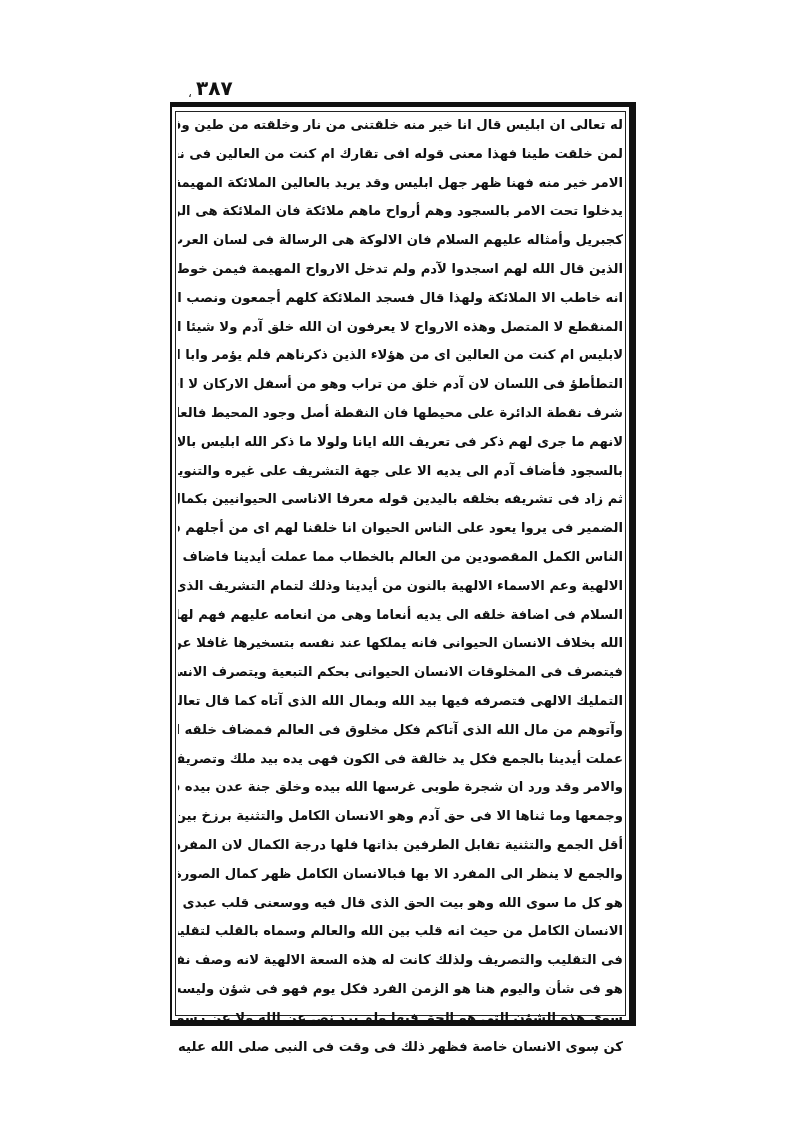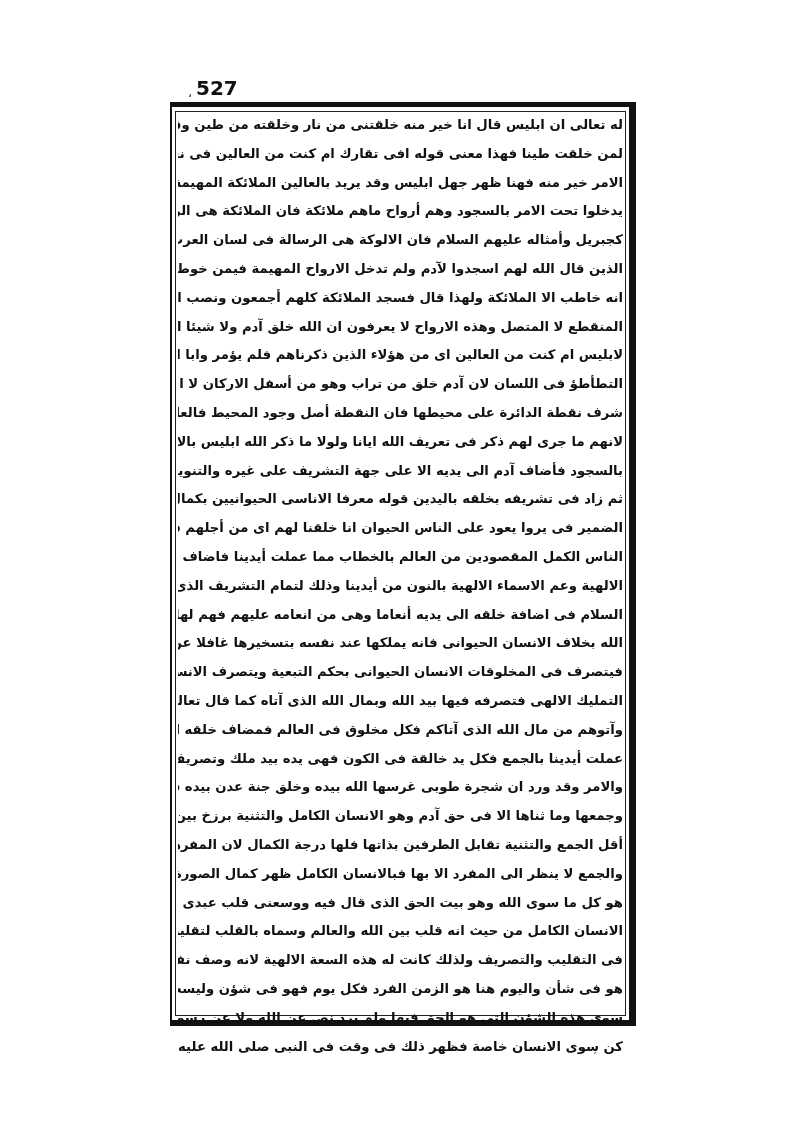--- a/index.html
+++ b/index.html
@@ -29,21 +29,21 @@
   .line {
     height: 28.8px; line-height: 28.8px; white-space: nowrap; overflow: hidden;
     text-align: justify; text-align-last: justify;
   }
   .bottom-mark { position: absolute; left: 592px; top: 1042px; font-size: 10px; color: #333; }
 </style>
 </head>
 <body>
 
 <div class="page-number-mark">،</div>
-<div class="page-number">527</div>
+<div class="page-number">٣٨٧</div>
 
 <div class="frame">
   <div class="frame-inner"></div>
   <div class="text-block">
     <div class="line">له تعالى ان ابليس قال انا خير منه خلقتنى من نار وخلقته من طين وقال للعاقل له اسجد أأسجد</div>
     <div class="line">لمن خلقت طينا فهذا معنى قوله افى تقارك ام كنت من العالين فى نفس الامر اى انك فى نفس</div>
     <div class="line">الامر خير منه فهنا ظهر جهل ابليس وقد يريد بالعالين الملائكة المهيمة فى جلال الله الذين لم</div>
     <div class="line">يدخلوا تحت الامر بالسجود وهم أرواح ماهم ملائكة فان الملائكة هى الرسل من هذه الارواح</div>
     <div class="line">كجبريل وأمثاله عليهم السلام فان الالوكة هى الرسالة فى لسان العرب فما بقى ملك الا سجد لانهم</div>
     <div class="line">الذين قال الله لهم اسجدوا لآدم ولم تدخل الارواح المهيمة فيمن خوطب بالسجود فان الله ماذكر</div>

